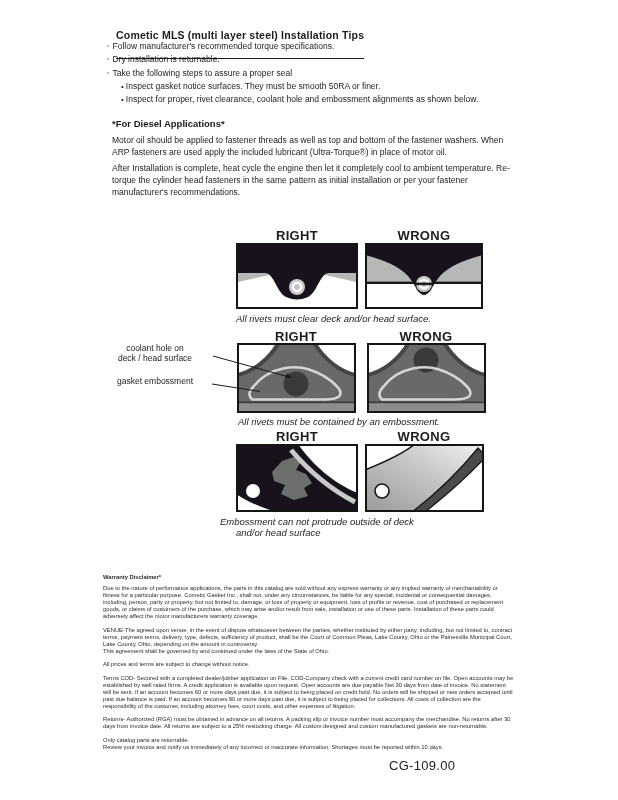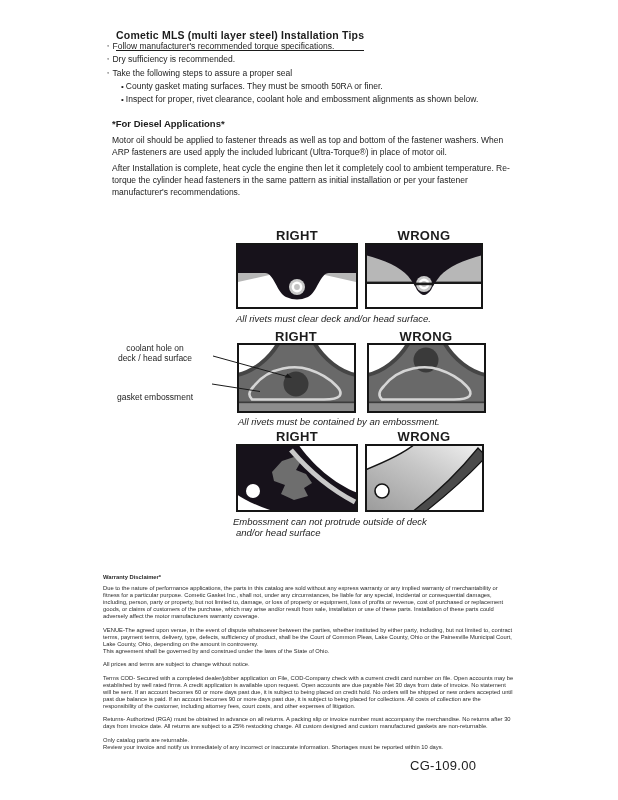--- a/index.html
+++ b/index.html
@@ -4,21 +4,21 @@
 <style>
   html,body{margin:0;padding:0;background:#ffffff;}
   .page{
     position:relative;width:618px;height:800px;background:#ffffff;overflow:hidden;
     font-family:"Liberation Sans", sans-serif;color:#1c1c1c;
   }
   .abs{position:absolute;}
   
   .title{
     font-size:10.5px;font-weight:bold;letter-spacing:0.2px;
-    border-bottom:1.3px solid #1b1b1b;padding-bottom:9px;display:inline-block;
+    border-bottom:1.3px solid #1b1b1b;padding-bottom:17px;display:inline-block;
     white-space:nowrap;
   }
   
   .bullet,.subbullet{font-size:8.5px;white-space:nowrap;}
   .bullet .mk{font-size:7px;margin-right:3px;position:relative;top:-1px;}
   .subbullet .mk{font-size:8px;margin-right:2px;}
   
   .h2{font-size:9.5px;font-weight:bold;white-space:nowrap;}
   .para{font-size:8.5px;line-height:12px;}
   .note{font-size:8.5px;white-space:nowrap;}
@@ -42,27 +42,27 @@
 <div class="page">
 
   <div class="abs" style="left:116px;top:25px;">
     <span class="title">Cometic MLS (multi layer steel) Installation Tips</span>
   </div>
 
   <div class="abs bullet" style="left:107px;top:41px;">
     <span class="mk">◦</span><span>Follow manufacturer's recommended torque specifications.</span>
   </div>
   <div class="abs bullet" style="left:107px;top:54px;">
-    <span class="mk">◦</span><span>Dry sufficiency is recommended.</span>
+    <span class="mk">◦</span><span>Dry installation is returnable.</span>
   </div>
   <div class="abs bullet" style="left:107px;top:67.5px;">
     <span class="mk">◦</span><span>Take the following steps to assure a proper seal</span>
   </div>
   <div class="abs subbullet" style="left:121px;top:81px;">
-    <span class="mk">•</span><span>County gasket mating surfaces.  They must be smooth 50RA or finer.</span>
+    <span class="mk">•</span><span>Inspect gasket notice surfaces.  They must be smooth 50RA or finer.</span>
   </div>
   <div class="abs subbullet" style="left:121px;top:94px;">
     <span class="mk">•</span><span>Inspect for proper, rivet clearance, coolant hole and embossment alignments as shown below.</span>
   </div>
 
   <div class="abs h2" style="left:112px;top:118px;">*For Diesel Applications*</div>
   <div class="abs para" style="left:112px;top:133.5px;width:402px;">Motor oil should be applied to fastener threads as well as top and bottom of the fastener washers. When ARP fasteners are used apply the included lubricant (Ultra-Torque®) in place of motor oil.</div>
   <div class="abs para" style="left:112px;top:162px;width:402px;">After Installation is complete, heat cycle the engine then let it completely cool to ambient temperature. Re-torque the cylinder head fasteners in the same pattern as initial installation or per your fastener manufacturer's recommendations.</div>
 
   <div class="abs rw-label" style="left:297px;top:228px;">RIGHT</div>
@@ -97,21 +97,21 @@
 
   <div class="abs caption" style="left:236px;top:312.5px;">All rivets must clear deck and/or head surface.</div>
 
   <div class="abs rw-label" style="left:296px;top:329px;">RIGHT</div>
   <div class="abs rw-label" style="left:426px;top:329px;">WRONG</div>
 
   <div class="abs ann" style="left:98px;top:344px;">
     <div>coolant hole on</div>
     <div>deck / head surface</div>
   </div>
-  <div class="abs ann" style="left:98px;top:377px;margin-top:16px;">gasket embossment</div>
+  <div class="abs ann" style="left:98px;top:377px;">gasket embossment</div>
 
   <div class="abs" style="left:237px;top:343px;">
     <svg viewBox="0 0 119 70" width="119" height="70">
       <rect width="119" height="70" fill="#ffffff"></rect>
       <path d="M0,32 C16,29 32,16 41,1 L42,0 H77 L78,1 C87,16 103,29 119,32 V68 H0 Z" fill="#696969"></path>
       <path d="M0,32 C16,29 32,16 41,1" fill="none" stroke="#454545" stroke-width="4"></path>
       <path d="M119,32 C103,29 87,16 78,1" fill="none" stroke="#454545" stroke-width="4"></path>
       <rect x="1" y="58.5" width="117" height="1.8" fill="#3d3d3d"></rect>
       <rect x="1" y="60.3" width="117" height="7.7" fill="#8d8d8d"></rect>
       <circle cx="59" cy="41" r="12.5" fill="#3a3a3a"></circle>
@@ -166,30 +166,30 @@
         </linearGradient>
       </defs>
       <rect width="119" height="68" fill="#ffffff"></rect>
       <path d="M0,26 C20,18 38,10 50,0 H119 V14 C97,36 76,53 57,68 H0 Z" fill="url(#g3w)" stroke="#141414" stroke-width="1.6"></path>
       <path d="M47,68 C68,52 92,30 113,4 L119,10 L119,15 C98,37 78,54 60,68 Z" fill="#4a4a4a" stroke="#141414" stroke-width="1.2"></path>
       <circle cx="17" cy="47" r="7" fill="#ffffff" stroke="#141414" stroke-width="1.6"></circle>
       <rect x="1" y="1" width="117" height="66" fill="none" stroke="#151515" stroke-width="2"></rect>
     </svg>
   </div>
 
-  <div class="abs caption" style="left:233px;top:515.5px;">Embossment can not protrude outside of deck</div>
+  <div class="abs caption" style="left:220px;top:515.5px;">Embossment can not protrude outside of deck</div>
   <div class="abs caption" style="left:236px;top:526.5px;">and/or head surface</div>
 
   <div class="abs fine-wrap" style="left:103px;top:574px;">
     <p class="fh">Warranty Disclaimer*</p>
     <p>Due to the nature of performance applications, the parts in this catalog are sold without any express warranty or any implied warranty of merchantability or fitness for a particular purpose.  Cometic Gasket Inc., shall not, under any circumstances, be liable for any special, incidental or consequential damages, including, person, party or property, but not limited to, damage, or loss of property or equipment, loss of profits or revenue, cost of purchased or replacement goods, or claims of customers of the purchase, which may arise and/or result from sale, installation or use of these parts.  Installation of these parts could adversely affect the motor manufacturers warranty coverage.</p>
     <p class="tight">VENUE-The agreed upon venue, in the event of dispute whatsoever between the parties, whether instituted by either party, including, but not limited to, contract terms, payment terms, delivery, type, defects, sufficiency of product, shall be the Court of Common Pleas, Lake County, Ohio or the Painesville Municipal Court, Lake County, Ohio, depending on the amount in controversy.</p>
     <p>This agreement shall be governed by and construed under the laws of the State of Ohio.</p>
     <p>All prices and terms are subject to change without notice.</p>
     <p>Terms COD- Secured with a completed dealer/jobber application on File, COD-Company check with a current credit card number on file.  Open accounts may be established by well rated firms.  A credit application is available upon request.  Open accounts are due payable Net 30 days from date of invoice.  No statement will be sent.  If an account becomes 60 or more days past due, it is subject to being placed on credit hold.  No orders will be shipped or new orders accepted until past due balance is paid.  If an account becomes 90 or more days past due, it is subject to being placed for collections.  All costs of collection are the responsibility of the customer, including attorney fees, court costs, and other expenses of litigation.</p>
     <p>Returns- Authorized (RGA) must be obtained in advance on all returns.  A packing slip or invoice number must accompany the merchandise.  No returns after 30 days from invoice date.  All returns are subject to a 25% restocking charge.  All custom designed and custom manufactured gaskets are non-returnable.</p>
     <p class="tight">Only catalog parts are returnable.</p>
     <p>Review your invoice and notify us immediately of any incorrect or inaccurate information.  Shortages must be reported within 10 days.</p>
   </div>
 
-  <div class="abs footer-code" style="left:410px;top:758px;">CG-109.00</div>
+  <div class="abs footer-code" style="left:389px;top:758px;">CG-109.00</div>
 
 </div>
 
 </body></html>

